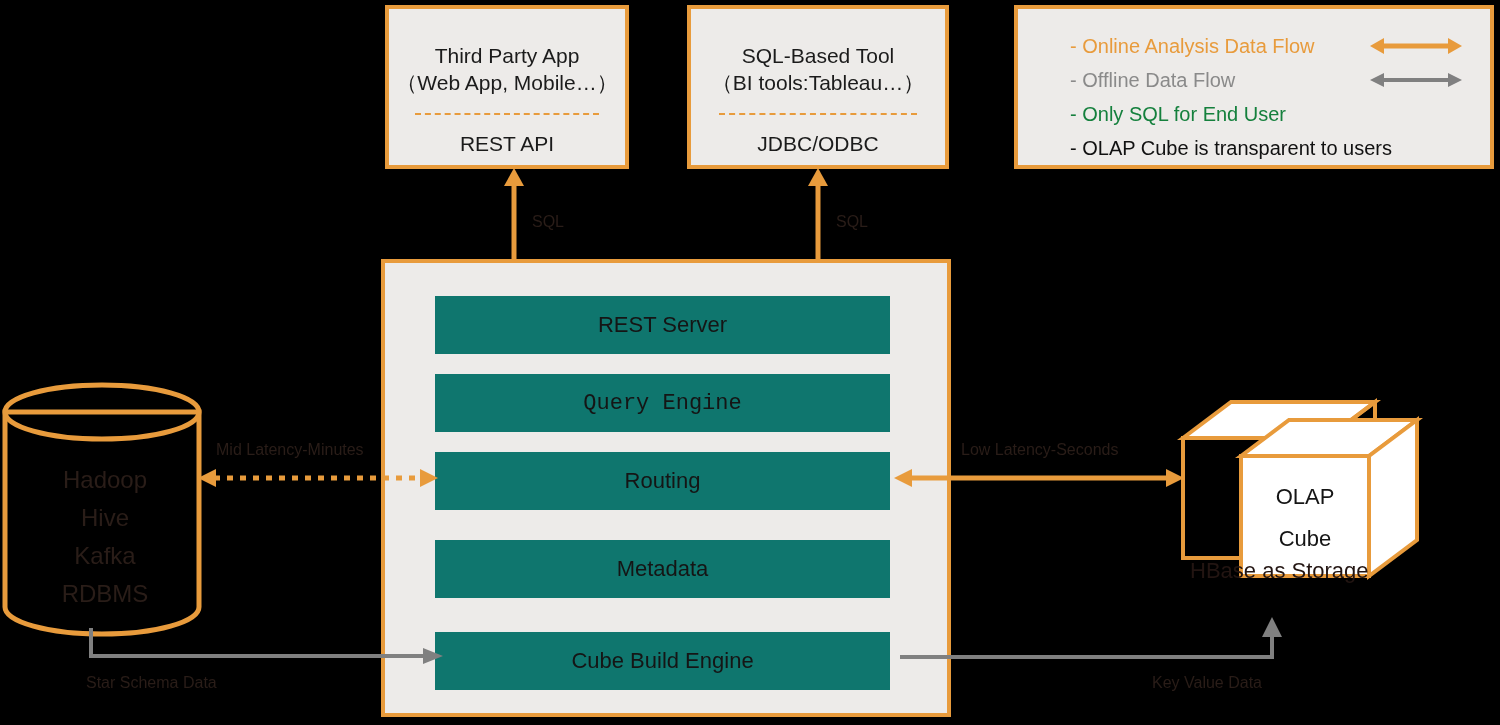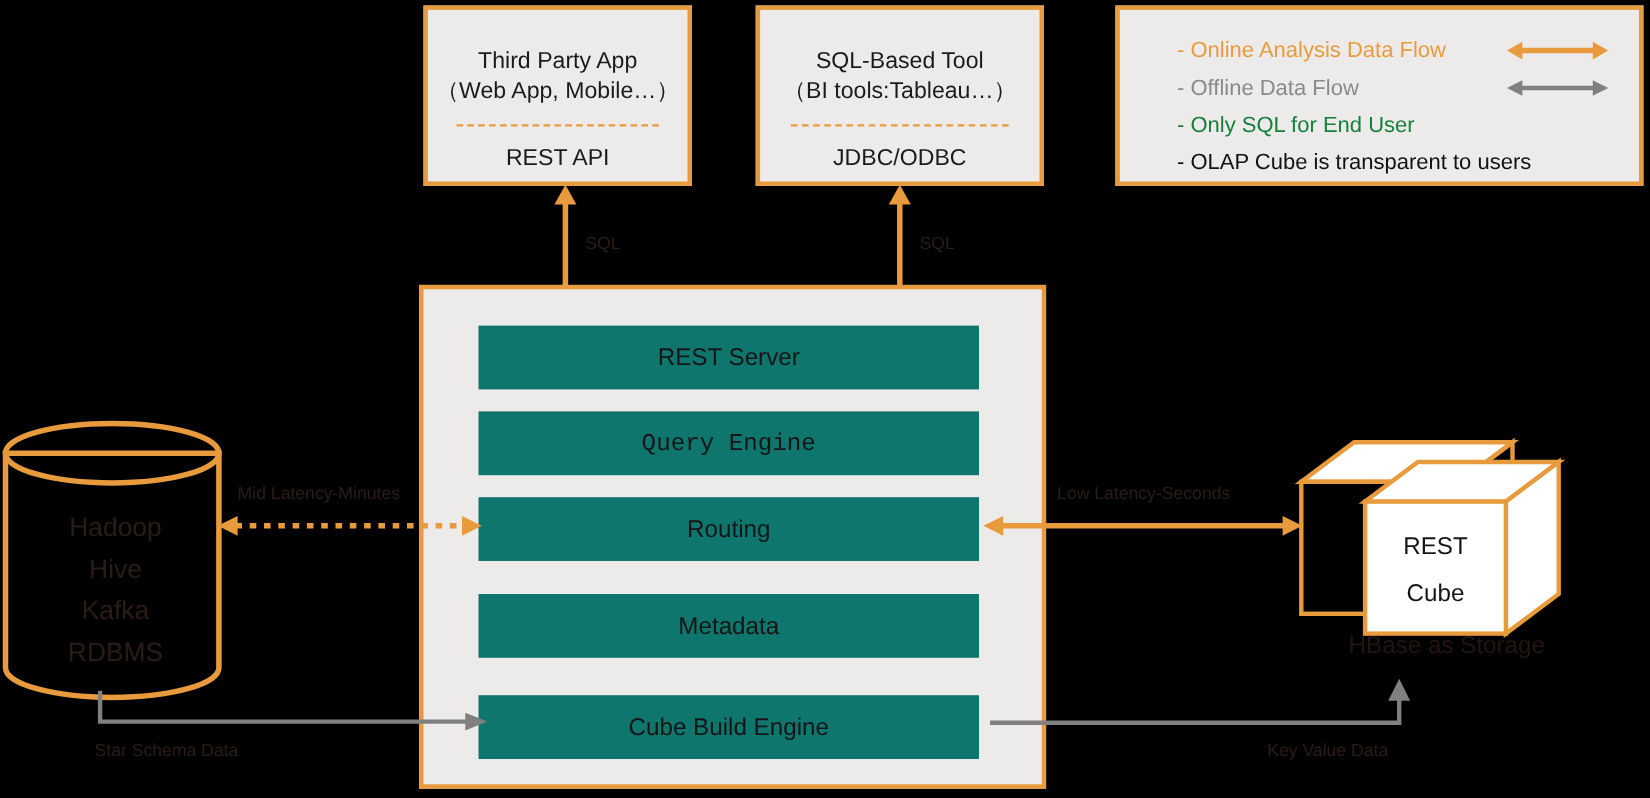--- a/index.html
+++ b/index.html
@@ -248,18 +248,18 @@
     <svg width="250" height="185" viewBox="0 0 250 185">
 
       <polygon points="8,40 56,4 200,4 152,40" fill="#FFFFFF" stroke="#E89B3C" stroke-width="4"></polygon>
       <polygon points="200,4 200,124 152,160 152,40" fill="none" stroke="#E89B3C" stroke-width="4"></polygon>
       <rect x="8" y="40" width="144" height="120" fill="none" stroke="#E89B3C" stroke-width="4"></rect>
 
       <polygon points="66,58 114,22 242,22 194,58" fill="#FFFFFF" stroke="#E89B3C" stroke-width="4"></polygon>
       <polygon points="242,22 242,142 194,178 194,58" fill="#FFFFFF" stroke="#E89B3C" stroke-width="4"></polygon>
       <rect x="66" y="58" width="128" height="120" fill="#FFFFFF" stroke="#E89B3C" stroke-width="4"></rect>
     </svg>
-    <div class="cube-face-text" style="top:78px; left:66px; width:128px;">REST
+    <div class="cube-face-text" style="top:78px; left:66px; width:128px;">OLAP
 Cube</div>
   </div>
-  <div class="abs dark-note" style="left:1190px; top:574px;margin-left:36px;">HBase  as Storage</div>
+  <div class="abs dark-note" style="left:1190px; top:558px;">HBase  as Storage</div>
 
 </div>
 
 </body></html>

